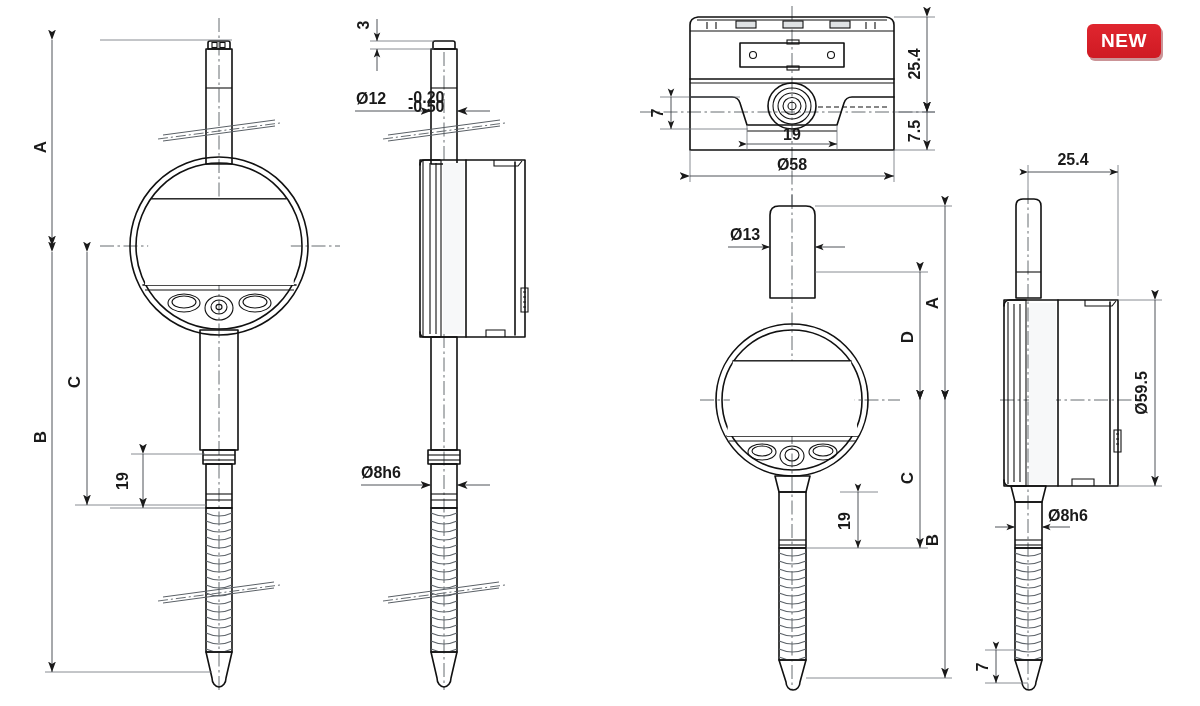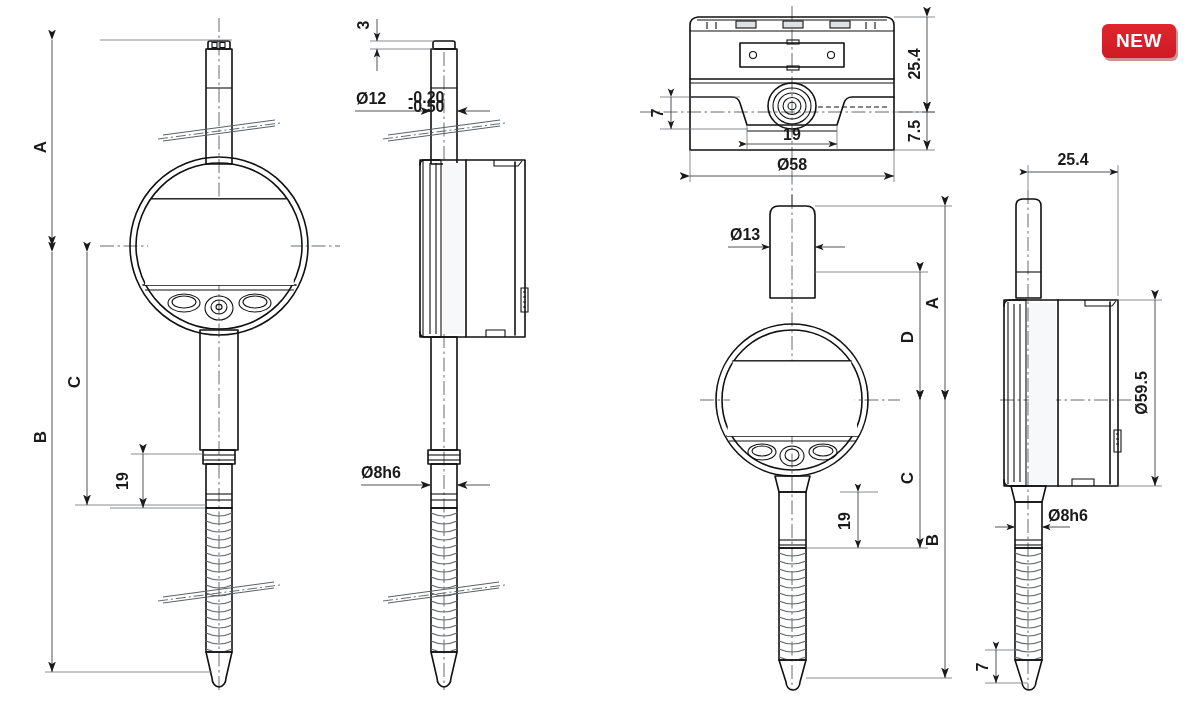--- a/index.html
+++ b/index.html
@@ -14,21 +14,21 @@
   .ext{fill:none;stroke:#6b7076;stroke-width:0.8;}
   .cl{fill:none;stroke:#555b61;stroke-width:0.9;stroke-dasharray:14 3.5 2.5 3.5;}
   .cl2{fill:none;stroke:#555b61;stroke-width:0.9;stroke-dasharray:10 3 2 3;}
   .brk{fill:none;stroke:#5a6066;stroke-width:1.0;}
 
   
   .dtxt{font-family:"Liberation Sans",sans-serif;font-size:16px;fill:#1a1a1a;font-weight:600;}
   .letter{font-family:"Liberation Sans",sans-serif;font-size:17px;fill:#1a1a1a;font-weight:600;}
 
   
-  #newBadge{position:absolute;right:24px;top:24px;width:74px;height:34px;margin-left:7px;}
+  #newBadge{position:absolute;right:39px;top:24px;width:74px;height:34px;margin-left:7px;}
   #newBadge .bg{position:absolute;inset:0;background:#d81f28;border-radius:6px;
       box-shadow:2px 3px 0 rgba(140,18,24,.45);
       background-image:linear-gradient(180deg,#e0262f 0%,#cf1a23 100%);}
   #newBadge .lbl{position:absolute;inset:0;display:flex;align-items:center;justify-content:center;
       color:#fff;font-family:"Liberation Sans",sans-serif;font-weight:700;font-size:19px;letter-spacing:.5px;}
 </style>
 </head>
 <body>
 
 <div id="stage">

